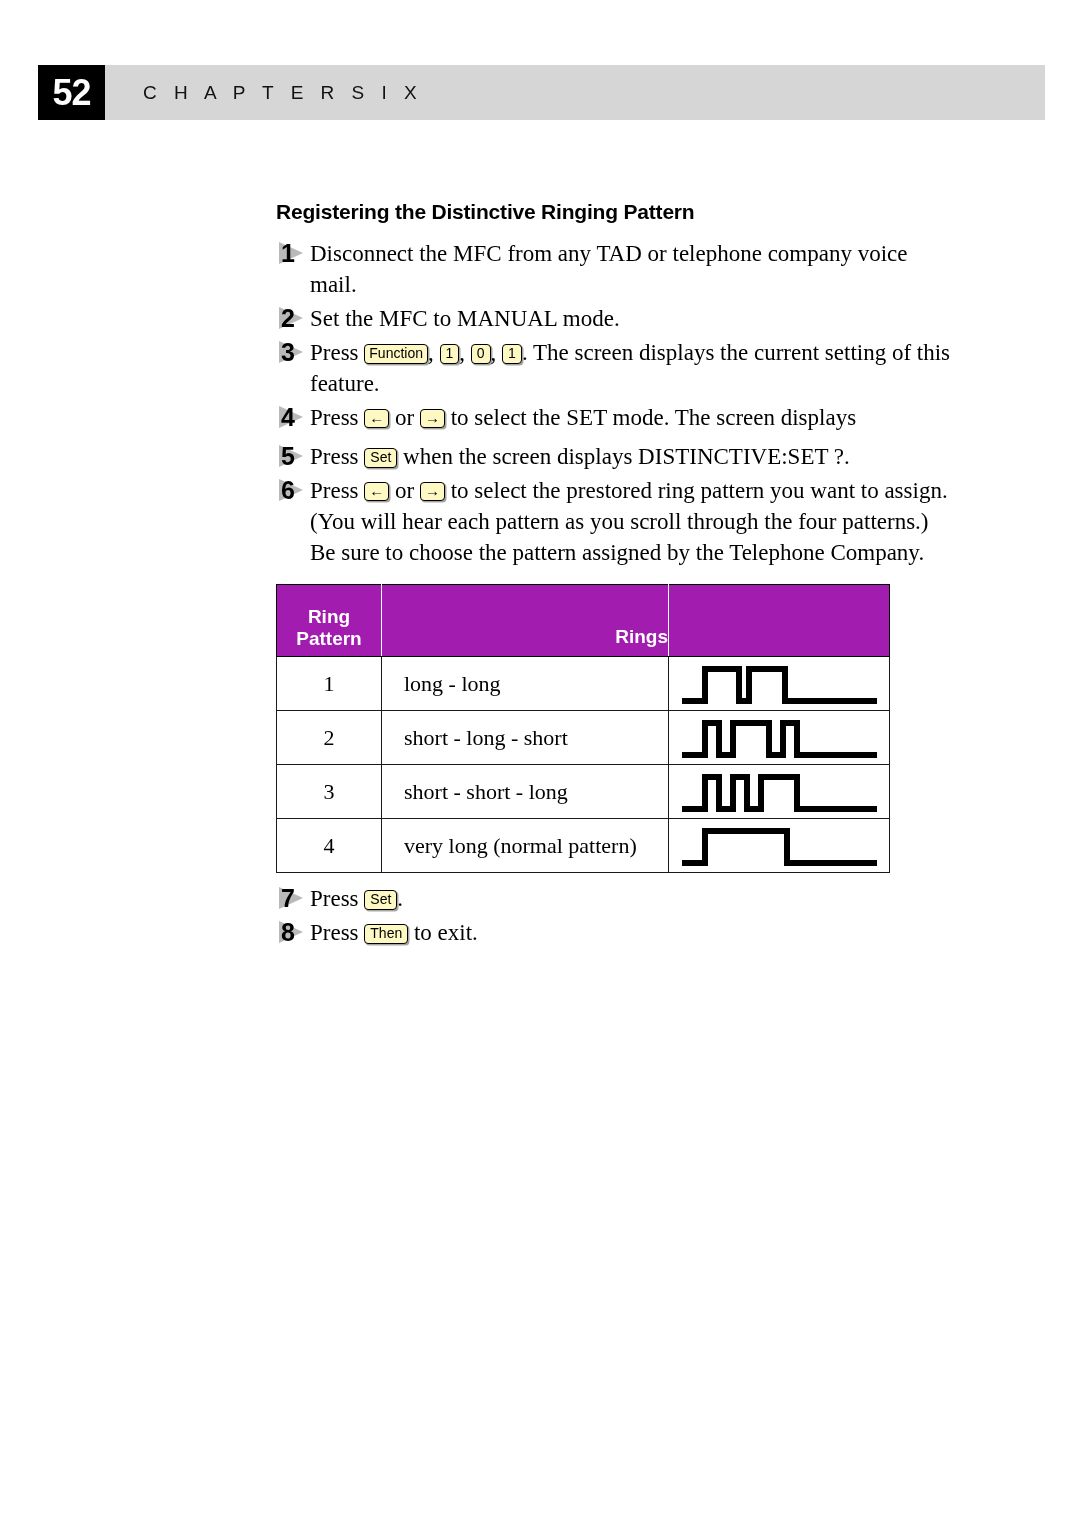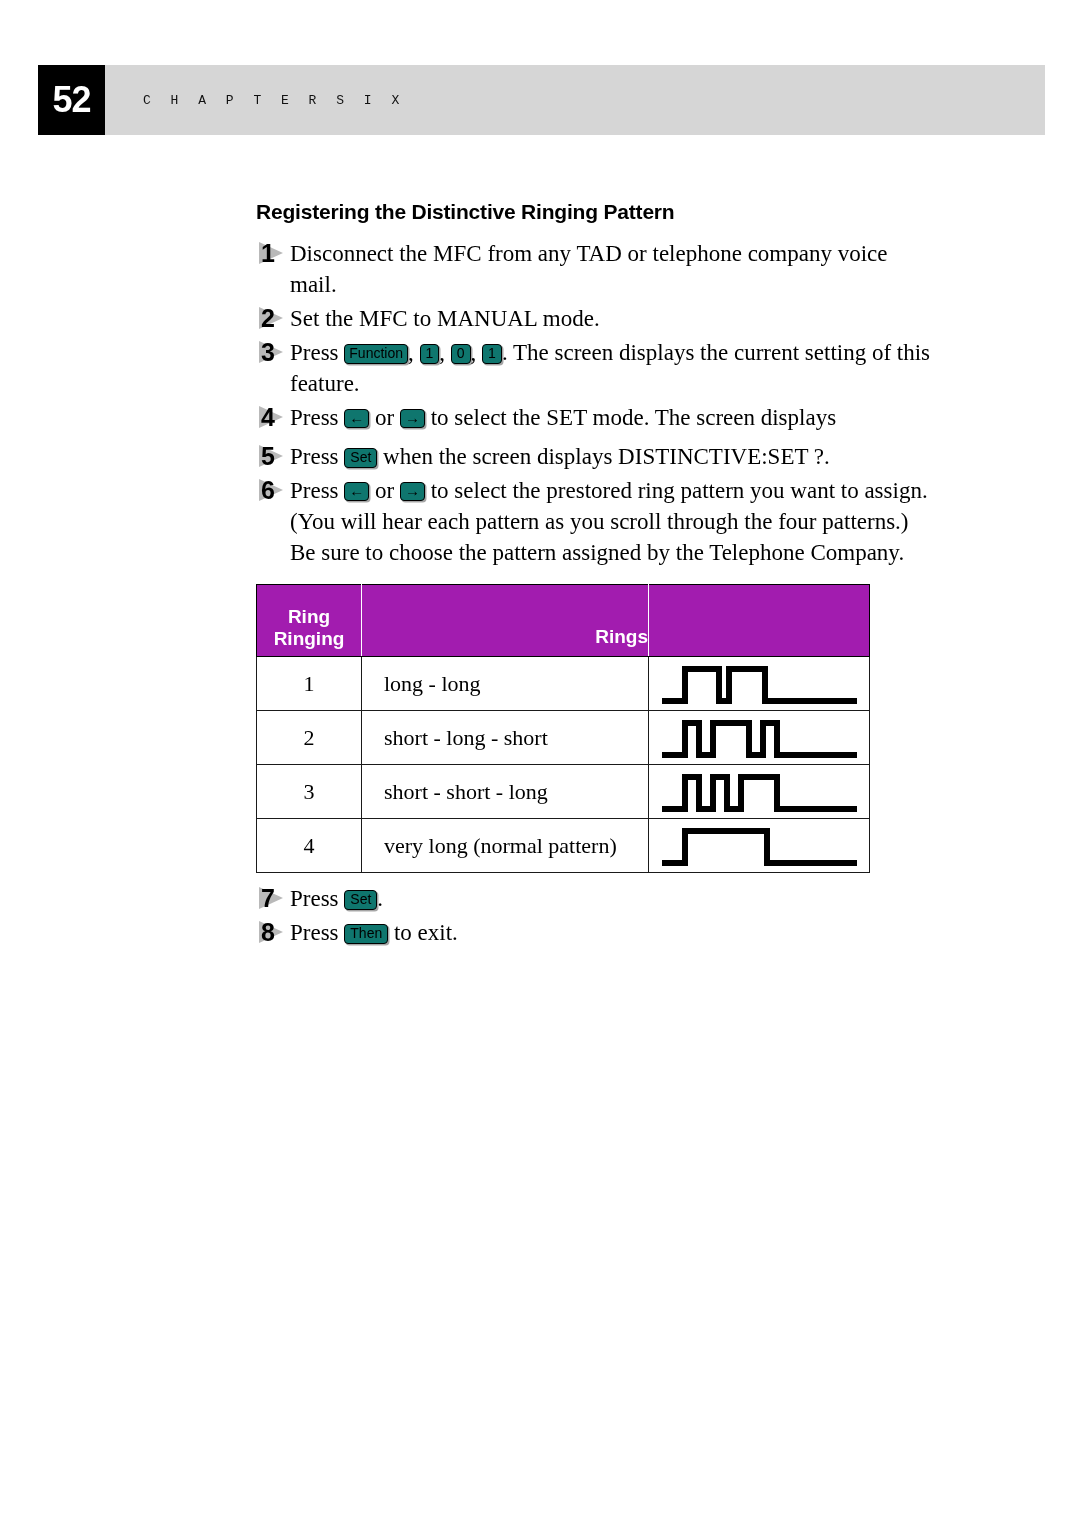--- a/index.html
+++ b/index.html
@@ -15,21 +15,21 @@
     color: #000000;
     overflow: hidden;
   }
 
   
   .runhead {
     position: absolute;
     left: 38px;
     top: 65px;
     width: 1007px;
-    height: 70px;
+    height: 55px;
     display: flex;
     align-items: stretch;
   }
   .runhead-page {
     width: 67px;
     background: #000000;
     color: #ffffff;
     display: flex;
     align-items: center;
     justify-content: center;
@@ -41,30 +41,30 @@
   }
   .runhead-band {
     flex: 1;
     background: #d6d6d6;
     display: flex;
     align-items: center;
     padding-left: 38px;
     box-sizing: border-box;
   }
   .runhead-title {
-    font-family: Liberation Mono, monospace;
-    font-size: 13px;
+    font-family: Liberation Sans, sans-serif;
+    font-size: 19px;
     letter-spacing: 6px;
     color: #111111;
   }
 
   
   .content {
     position: absolute;
-    left: 256px;
+    left: 276px;
     top: 200px;
     width: 680px;
   }
 
   h1.section-title {
     font-family: "Liberation Sans", sans-serif;
     font-size: 21px;
     font-weight: bold;
     margin: 0 0 14px 0;
     letter-spacing: -0.2px;
@@ -116,21 +116,21 @@
     font-size: 23px;
     line-height: 31px;
     flex: 1;
   }
 
   
   .key {
     display: inline-block;
     border: 1.6px solid #000000;
     border-radius: 4px;
-    background: #0f766e;
+    background: #fef9c3;
     font-family: "Liberation Sans", sans-serif;
     font-size: 14px;
     line-height: 15px;
     padding: 1px 4px 2px 4px;
     vertical-align: 2px;
     box-shadow: 1.5px 1.5px 0 rgba(0,0,0,0.35);
     white-space: nowrap;
   }
   .key.narrow { padding: 1px 5px 2px 5px; }
   .key.arrow {
@@ -286,21 +286,21 @@
       <span class="step-body"><span>Press </span><span class="key arrow">←</span><span> or </span><span class="key arrow">→</span><span> to select the prestored ring pattern you want to assign. (You will hear each pattern as you scroll through the four patterns.) Be sure to choose the pattern assigned by the Telephone Company.</span></span>
     </div>
 
   </div>
 
   <table class="ring-table">
     <thead>
       <tr>
         <th class="h-pattern">
           <span>Ring</span><br>
-          <span>Ringing</span>
+          <span>Pattern</span>
         </th>
         <th class="h-rings">Rings</th>
         <th class="h-wave"></th>
       </tr>
     </thead>
     <tbody>
 
       <tr>
         <td class="c-num">1</td>
         <td class="c-label">long - long</td>

